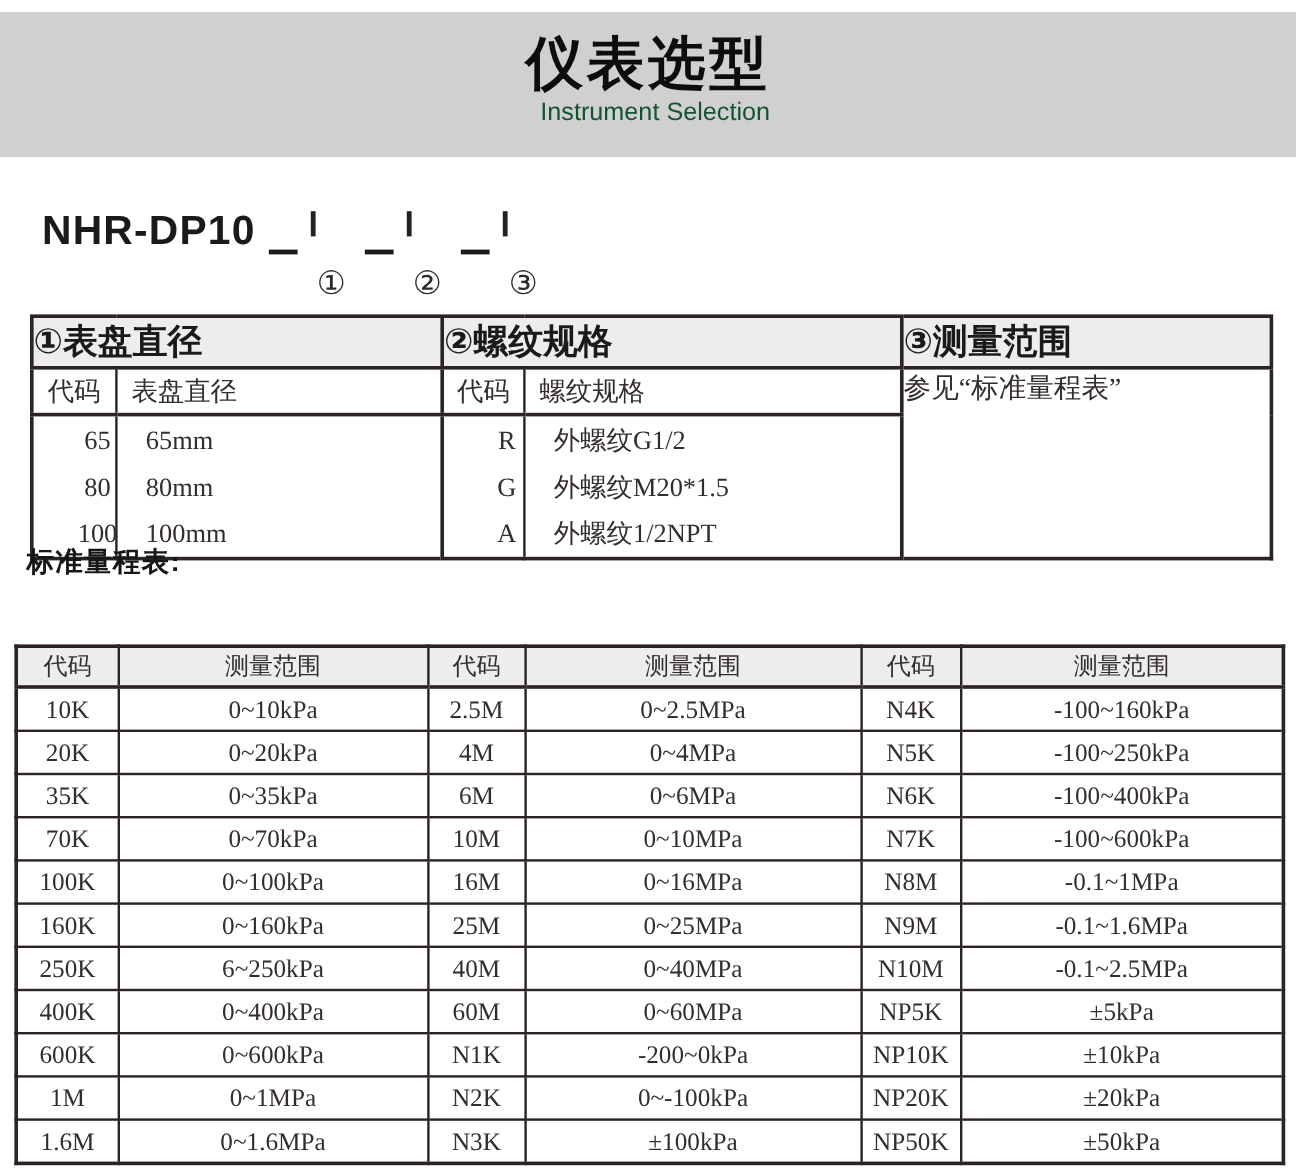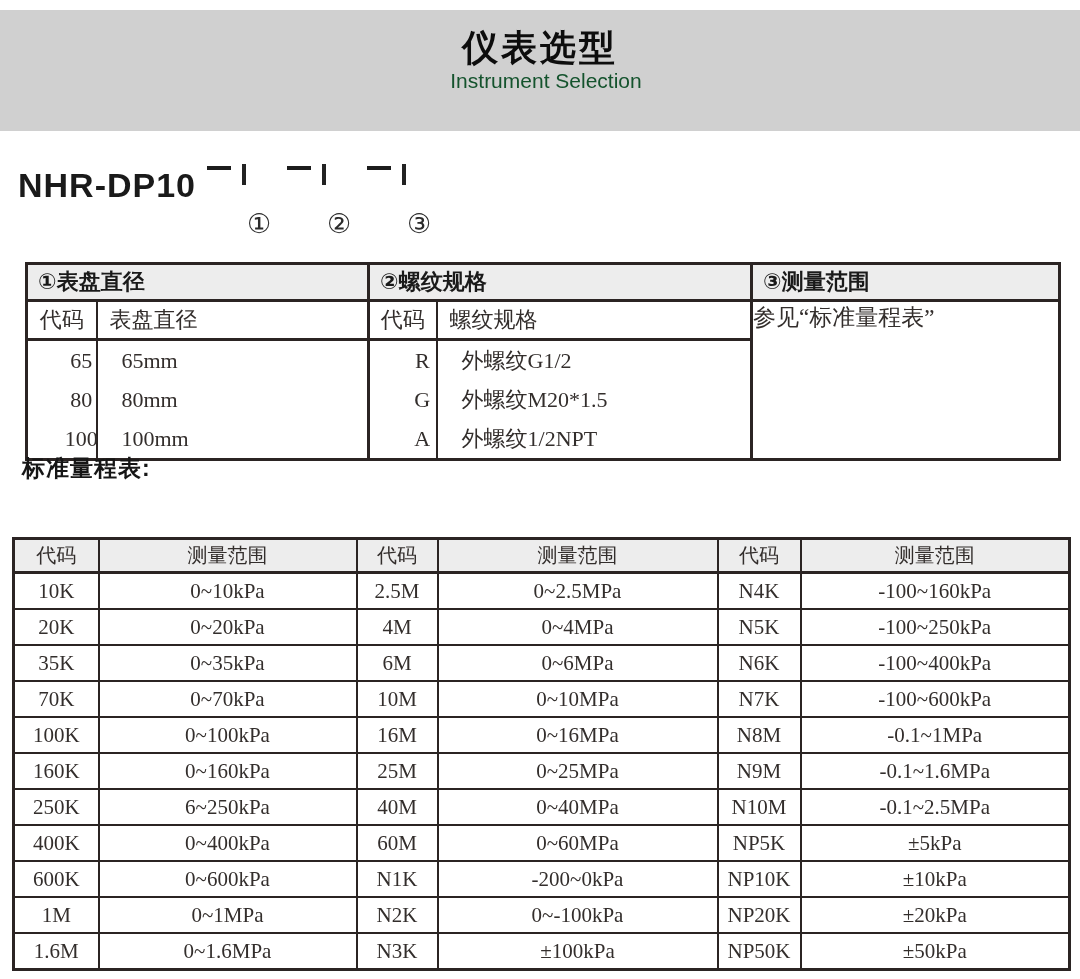--- a/index.html
+++ b/index.html
@@ -3,37 +3,37 @@
 <meta charset="utf-8">
 <style>
   html,body{margin:0;padding:0;}
   body{
     width:1080px;height:979px;position:relative;background:#ffffff;
     font-family:"Liberation Sans","DejaVu Sans",sans-serif;color:#1c1815;
     overflow:hidden;
   }
   
   .banner{position:absolute;left:0;top:10px;width:1080px;height:121px;background:#d0d0d0;text-align:center;}
-  .banner .title{margin:0;padding-top:18px;font-size:36px;font-weight:bold;letter-spacing:3px;color:#0d0d0d;line-height:1.1;}
+  .banner .title{margin:0;padding-top:18px;font-size:48px;font-weight:bold;letter-spacing:3px;color:#0d0d0d;line-height:1.1;}
   .banner .subtitle{margin:0;font-size:21px;color:#14532d;line-height:1.2;padding-left:12px;}
   
-  .model{position:absolute;left:18px;top:166px;display:flex;align-items:flex-start;height:46px;}
+  .model{position:absolute;left:35px;top:166px;display:flex;align-items:flex-end;height:46px;}
   .model .prefix{font-size:34px;font-weight:bold;letter-spacing:1px;color:#1a1a1a;}
   .dash{width:24px;height:4px;background:#1c1c1c;margin:0 11px;}
   .boxwrap{position:relative;width:34px;height:34px;}
   .mbox{width:34px;height:34px;border:2px solid #222;box-sizing:border-box;background:#fff;}
   .poslabel{position:absolute;left:50%;top:42px;transform:translateX(-50%);font-size:27px;color:#2b2b2b;font-family:"Liberation Sans",sans-serif;}
   
   table{border-collapse:collapse;}
   .sel-table{position:absolute;left:25px;top:262px;width:1033px;table-layout:fixed;
     font-family:"Liberation Serif","DejaVu Serif",serif;font-size:22px;color:#332e2c;}
   .sel-table td{padding:0;box-sizing:border-box;}
   .sel-table .sec-title{
     background:#ededed;height:37px;font-family:"Liberation Sans","DejaVu Sans",sans-serif;
-    font-weight:bold;font-size:22px;color:#1a1a1a;padding-left:10px;vertical-align:middle;
+    font-weight:bold;font-size:29px;color:#1a1a1a;vertical-align:middle;
     border-bottom:3px solid #2b2423;
   }
   .sel-table,.sel-table tr:first-child td{border-top:3px solid #2b2423;}
   .sel-table{border:3px solid #2b2423;}
   .sec-start{border-left:3px solid #2b2423;}
   .colhead{height:39px;border-bottom:3px solid #2b2423;vertical-align:middle;}
   .colhead.code{text-align:center;border-right:2px solid #2b2423;}
   .colhead.name{padding-left:12px;}
   .datacell{vertical-align:top;}
   .datacell.code{border-right:2px solid #2b2423;}

